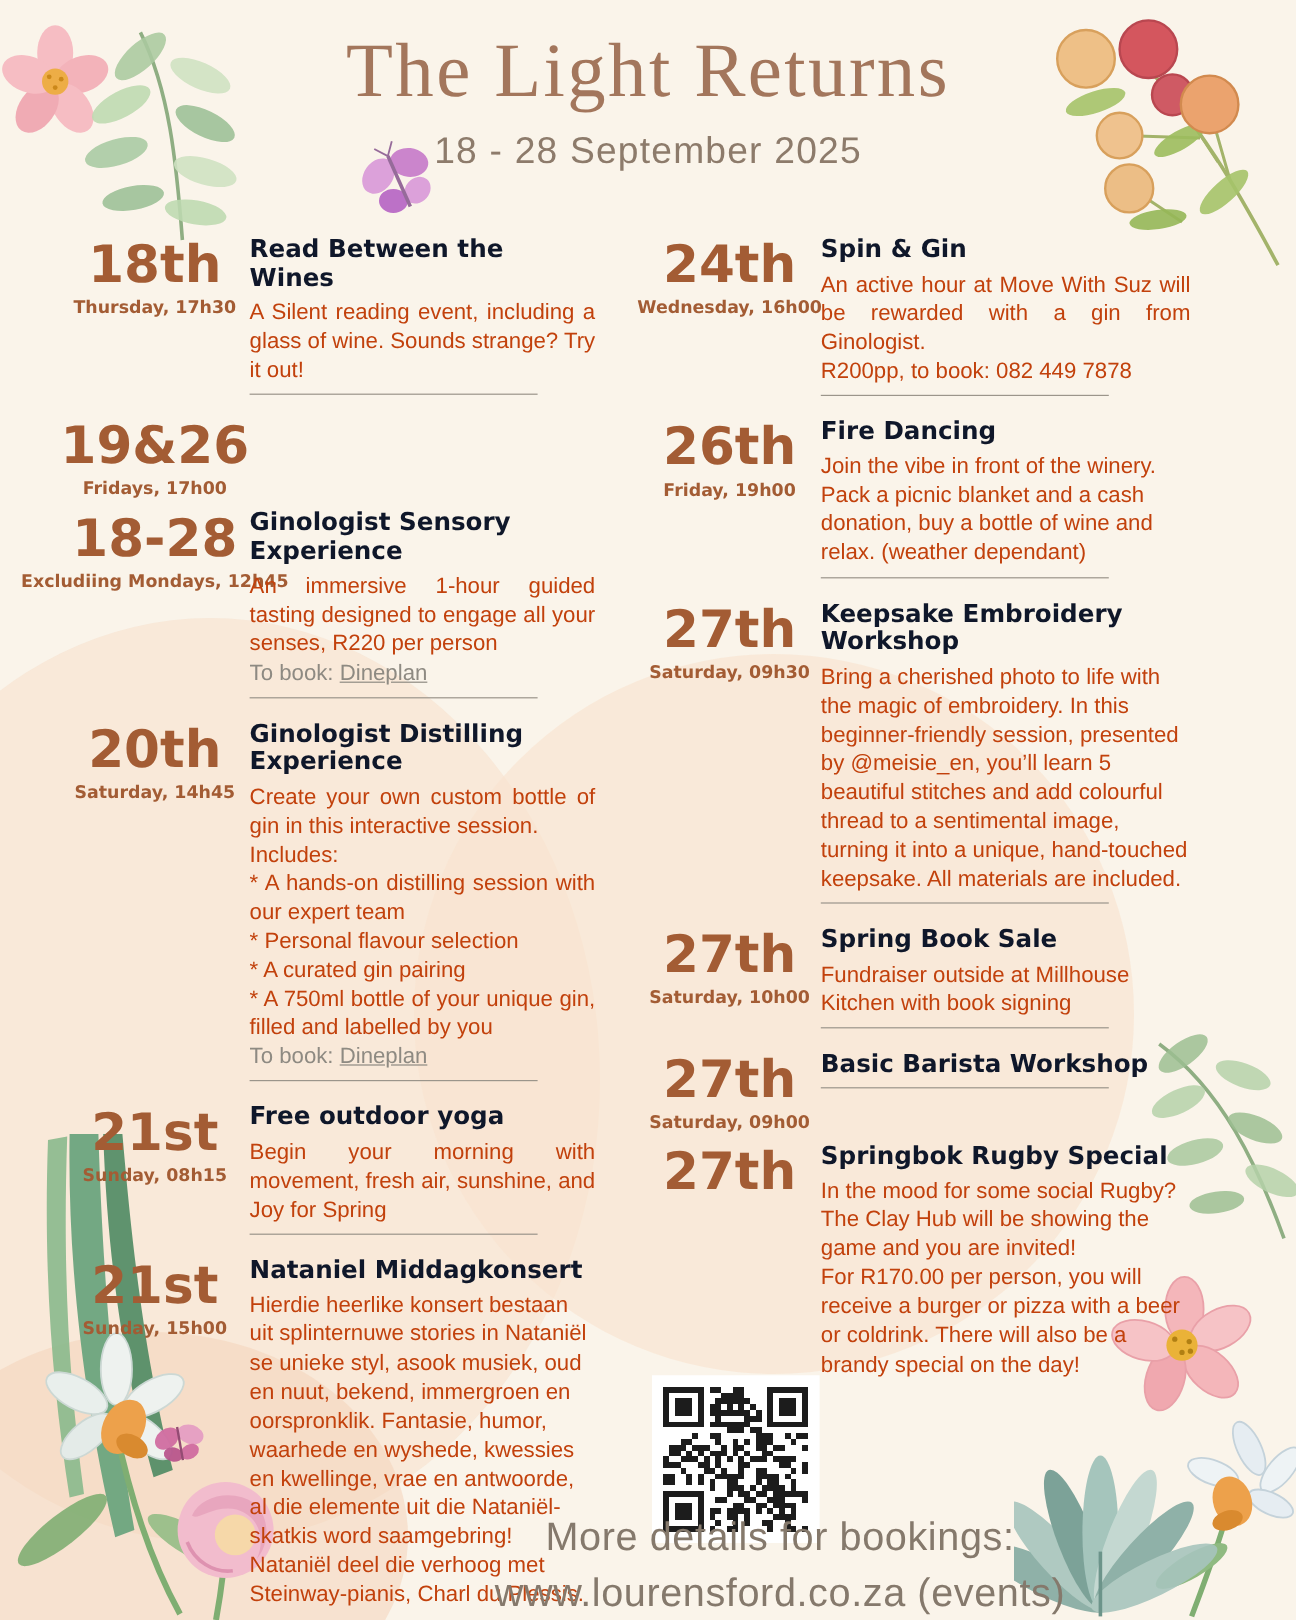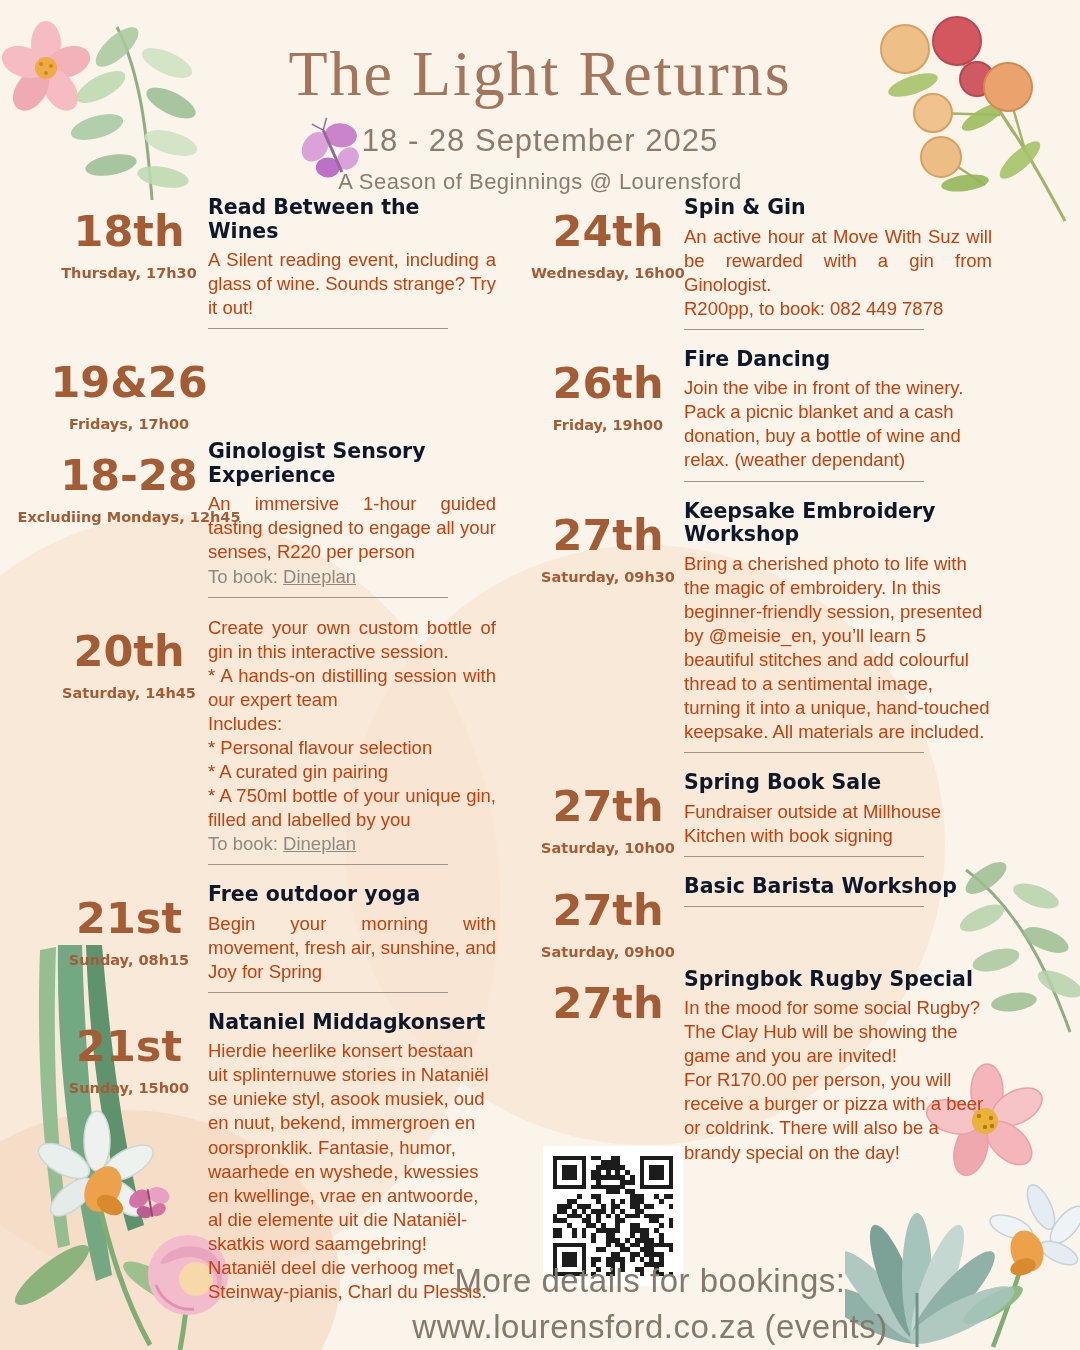--- a/index.html
+++ b/index.html
@@ -10,35 +10,35 @@
   
   .blob{position:absolute;border-radius:50%;z-index:0;}
   .blob-left{left:-150px;top:515px;width:650px;height:770px;background:rgba(247,222,200,.50);}
   .blob-center{left:345px;top:545px;width:600px;height:600px;background:rgba(249,228,207,.65);}
   .blob-corner{left:-90px;top:1110px;width:430px;height:340px;background:rgba(244,212,185,.55);}
 
   .deco{position:absolute;z-index:1;}
 
   
   #header{position:absolute;top:0;left:0;width:1080px;text-align:center;z-index:2;}
-  #page-title{margin:0;padding-top:37px;font-family:"Liberation Serif",serif;font-weight:400;
+  #page-title{margin:0;padding-top:22px;font-family:"Liberation Serif",serif;font-weight:400;
       font-size:64px;color:#a3765c;letter-spacing:2px;}
   #date-range{margin-top:12px;font-size:31px;color:#8d7b6b;letter-spacing:1px;}
   #season-subtitle{margin-top:10px;font-size:22px;color:#8d7b6b;letter-spacing:.5px;}
 
   
   .col{position:absolute;top:196px;z-index:2;}
   #col-left{left:58px;width:438px;}
   #col-right{left:540px;width:452px;}
 
   .event{display:flex;align-items:flex-start;margin-bottom:8px;}
   .date-block{flex:0 0 142px;width:142px;text-align:center;padding-top:2px;}
   #col-right .date-block{flex:0 0 136px;width:136px;}
   .date-num{font-family:"DejaVu Sans",sans-serif;font-weight:bold;font-size:43px;line-height:1;
-      color:#a35c34;white-space:nowrap;margin:12px -22px;letter-spacing:0px;text-align:center;}
+      color:#a35c34;white-space:nowrap;margin:2px -22px;letter-spacing:0px;text-align:center;}
   .date-sub{font-family:"DejaVu Sans",sans-serif;font-weight:bold;font-size:14.5px;color:#a35c34;
       white-space:nowrap;margin:6px -48px 0 -48px;}
   .content-block{flex:1 1 auto;padding-left:8px;}
   .event-title{font-family:"DejaVu Sans",sans-serif;font-weight:bold;font-size:20.5px;
       color:#0f172a;margin-bottom:5px;line-height:1.15;}
   .event-body p{margin:0;font-size:18.5px;line-height:1.3;color:#c2410c;text-align:left;}
   .event.justify .event-body p{text-align:justify;}
   .booking{font-size:18.5px;line-height:1.3;color:#8e8a82;}
   .booking a{color:#8e8a82;text-decoration:underline;cursor:pointer;}
   .divider{width:240px;border-bottom:1.5px solid #9b958b;margin:8px 0 10px 0;}
@@ -184,21 +184,20 @@
       <ellipse cx="72" cy="224" rx="15" ry="62" fill="#bfd6cf" transform="rotate(21 72 282)"></ellipse>
       <ellipse cx="72" cy="228" rx="15" ry="60" fill="#84aaa1" transform="rotate(42 72 282)"></ellipse>
       <ellipse cx="72" cy="232" rx="15" ry="58" fill="#a7c5bd" transform="rotate(64 72 282)"></ellipse>
       <path d="M72,292 L72,238" stroke="#5d8a80" stroke-width="3"></path>
     </g>
   </svg>
 
   <div id="header">
     <h1 id="page-title">The Light Returns</h1>
     <div id="date-range">18 - 28 September 2025</div>
-    <div id="season-subtitle">A Season of Beginnings @ Lourensford</div>
   </div>
 
   <div class="col" id="col-left">
   <div class="event justify">
     <div class="date-block">
       <div class="date-num">18th</div>
       <div class="date-sub">Thursday, 17h30</div>
     </div>
     <div class="content-block">
       <div class="event-title">Read Between the Wines</div>
@@ -233,24 +232,25 @@
       <div class="divider"></div>
     </div>
   </div>
 
   <div class="event justify">
     <div class="date-block">
       <div class="date-num">20th</div>
       <div class="date-sub">Saturday, 14h45</div>
     </div>
     <div class="content-block">
+      <div class="event-title">Ginologist Distilling Experience</div>
       <div class="event-body">
             <p>Create your own custom bottle of gin in this interactive session.</p>
+            <p>Includes:</p>
             <p>* A hands-on distilling session with our expert team</p>
-            <p>Includes:</p>
             <p>* Personal flavour selection</p>
             <p>* A curated gin pairing</p>
             <p>* A 750ml bottle of your unique gin, filled and labelled by you</p>
           </div>
       <div class="booking">
         <span class="booking-prefix">To book: </span><a class="booking-link">Dineplan</a>
       </div>
       <div class="divider"></div>
     </div>
   </div>

